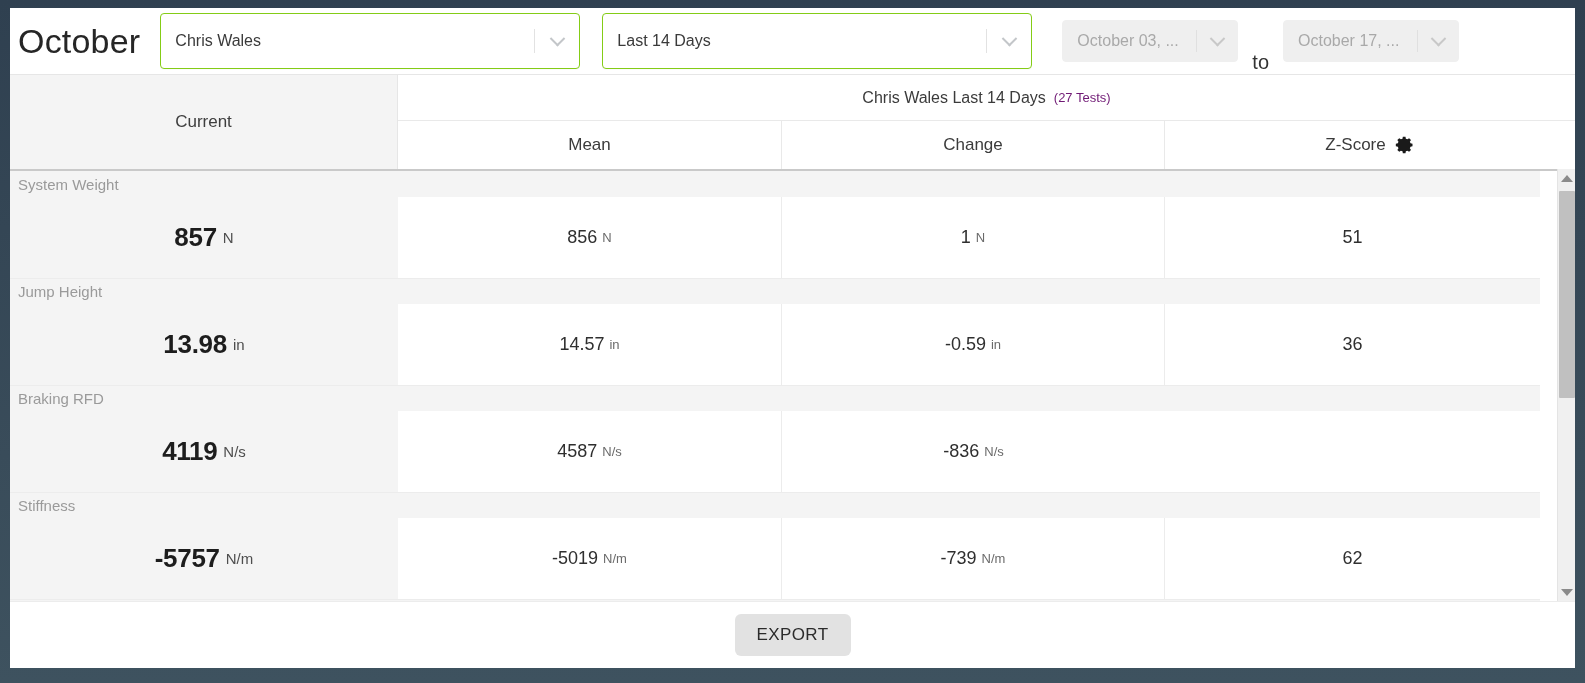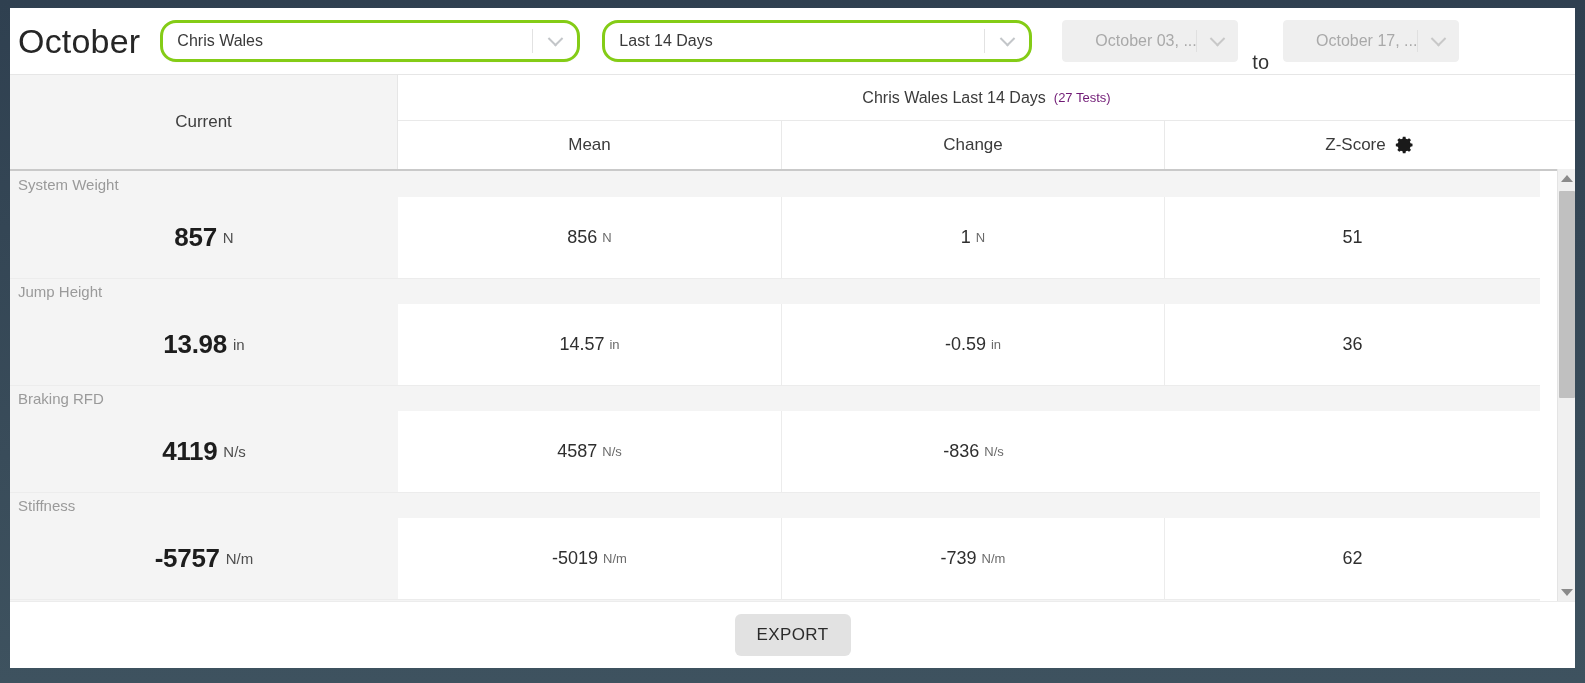--- a/index.html
+++ b/index.html
@@ -35,24 +35,24 @@
   #page-title {
     font-size: 34px;
     color: #262626;
     font-weight: 400;
     letter-spacing: .2px;
     padding: 0 8px 0 4px;
     white-space: nowrap;
   }
   .select-box {
     position: relative;
-    height: 42px;
+    height: 56px;
     background: #ffffff;
-    border: 3px solid #84cc16;
-    border-radius: 16px;
+    border: 1px solid #84cc16;
+    border-radius: 4px;
     display: flex;
     align-items: center;
     margin-left: 12px;
     box-shadow: 0 1px 1px rgba(0,0,0,0.02);
   }
   .select-box .sel-value {
     flex: 1;
     font-size: 16px;
     color: #3a3a3a;
     padding-left: 14px;
@@ -83,21 +83,21 @@
   .date-box {
     height: 42px;
     width: 176px;
     background: #efefef;
     border: 1px solid #efefef;
     border-radius: 4px;
     display: flex;
     align-items: center;
     margin-left: 30px;
   }
-  .date-box .sel-value { color: #a9a9a9; font-size: 16px; padding-left: 32px; flex:1; white-space: nowrap; overflow:hidden;}
+  .date-box .sel-value { color: #a9a9a9; font-size: 16px; padding-left: 14px; flex:1; white-space: nowrap; overflow:hidden;}
   .date-box .sel-divider { width:1px; height:22px; background:#e0e0e0; }
   .date-box .sel-arrow { width: 40px; display:flex; align-items:center; justify-content:center; }
   .date-box .chev { border-color:#c8c8c8; }
   #date-to {
     font-size: 20px;
     color: #333;
     margin-left: 14px;
     margin-top: 42px;
   }
   #date-end-box { margin-left: 14px; }

